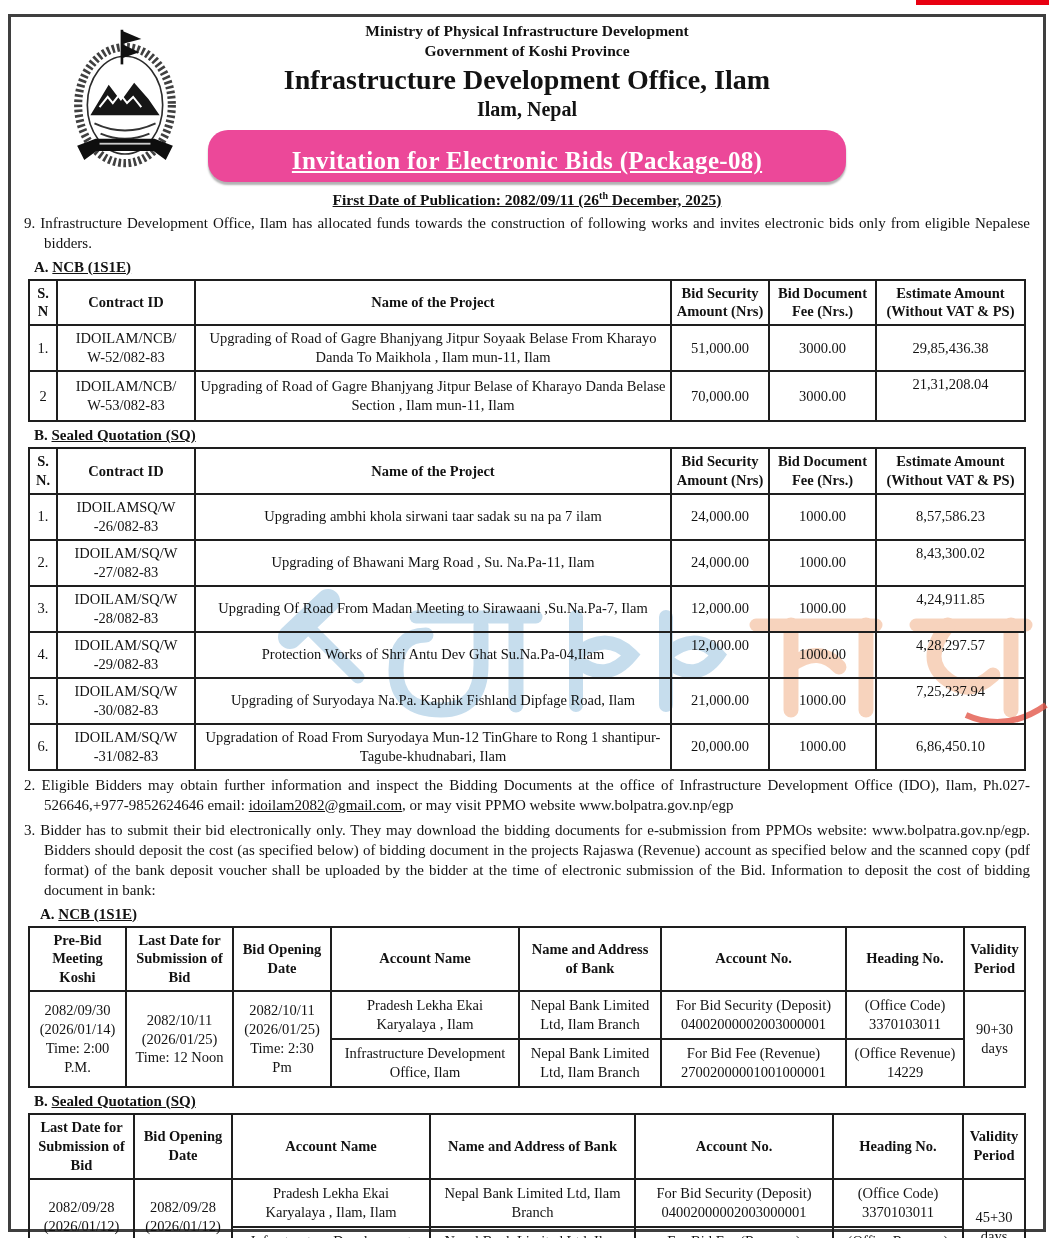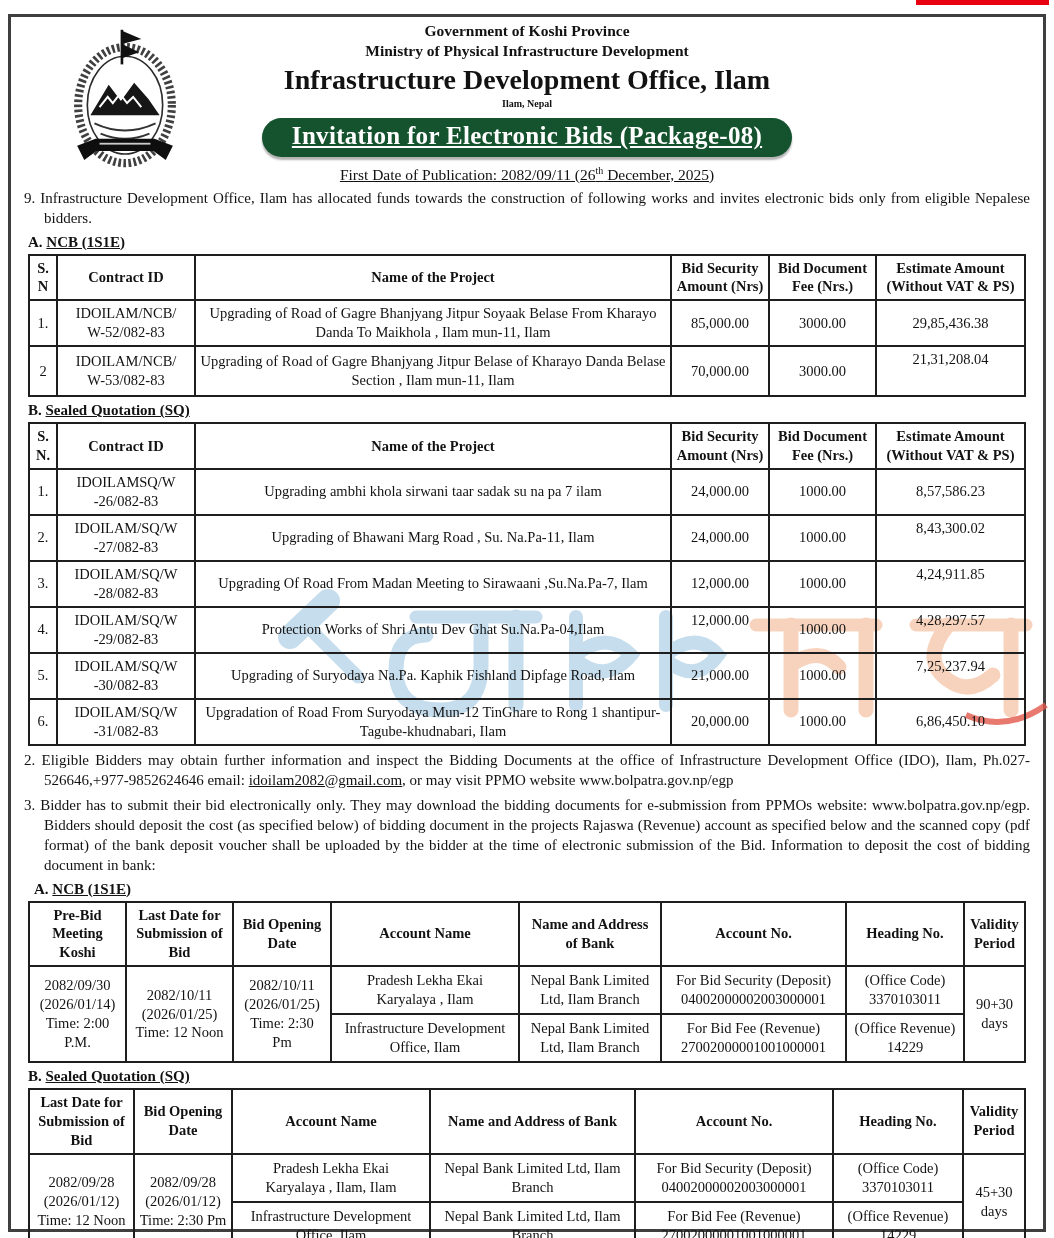--- a/index.html
+++ b/index.html
@@ -8,30 +8,30 @@
   .red-mark{position:absolute;top:0;left:916px;width:133px;height:5px;background:#e80011;}
   .frame{position:absolute;left:8px;top:14px;right:8px;bottom:6px;border:3px solid #3f3f3f;}
   .content{position:relative;z-index:1;padding:4px 13px 0 13px;height:100%;box-sizing:border-box;}
   .watermark{position:absolute;z-index:0;left:265px;top:548px;pointer-events:none;}
 
   
   .hdr{position:relative;text-align:center;}
   .logo{position:absolute;left:45px;top:2px;width:112px;height:152px;}
   .h-small{font-weight:bold;font-size:15.5px;line-height:1.3;}
   .h-office{font-weight:bold;font-size:28px;line-height:1.15;margin-top:3px;}
-  .h-loc{font-weight:bold;font-size:10px;margin-top:2px;}
-  .banner{width:530px;margin:9px auto 0;background:#14532d;color:#fff;border-radius:20px;
-          padding:4px 0 7px;box-shadow:0 3px 2px rgba(0,0,0,.3);text-align:center;}
+  .h-loc{font-weight:bold;font-size:20px;margin-top:2px;}
+  .banner{width:638px;margin:9px auto 0;background:#ec4899;color:#fff;border-radius:20px;
+          padding:17px 0 7px;box-shadow:0 3px 2px rgba(0,0,0,.3);text-align:center;}
   .banner span{font-size:25px;font-weight:bold;text-decoration:underline;letter-spacing:.3px;}
-  .pub{text-align:center;font-weight:normal;font-size:15.5px;margin-top:7px;}
+  .pub{text-align:center;font-weight:bold;font-size:15.5px;margin-top:7px;}
   .pub .u{text-decoration:underline;}
   .pub sup{font-size:10px;}
 
   .para{font-size:15px;line-height:1.33;margin:5px 0 0;padding-left:20px;text-indent:-20px;text-align:justify;}
-  .sec-label{font-weight:bold;font-size:15px;margin:5px 4px 2px;}
+  .sec-label{font-weight:bold;font-size:15px;margin:5px 10px 2px;}
   .sec-label .ul{text-decoration:underline;}
   .email{text-decoration:underline;}
 
   table{border-collapse:collapse;width:998px;margin:3px auto 0;table-layout:fixed;}
   th,td{border:2px solid #1e1e1e;text-align:center;vertical-align:middle;
         font-size:14.5px;padding:3px 4px;line-height:1.3;overflow:hidden;}
   th{font-weight:bold;}
   .pre{white-space:pre-line;}
   .vtop{vertical-align:top;}
   .works td{height:38px;}
@@ -81,22 +81,22 @@
             <path d="M52 7 L71 15 L52 20 Z" fill="#111"></path>
             <path d="M52 20 L69 28 L52 34 Z" fill="#111"></path>
             <path d="M21 90 L39 60 L51 76 L64 58 L78 74 L89 90 Z" fill="#161616"></path>
             <path d="M30 82 l8 -10 5 6 7 -9 7 9 6 -6 8 10" fill="none" stroke="#fff" stroke-width="2"></path>
             <path d="M25 98 q30 14 60 0" fill="none" stroke="#333" stroke-width="2"></path>
             <path d="M31 108 q24 10 48 0" fill="none" stroke="#333" stroke-width="2"></path>
             <path d="M8 120 L26 113 L84 113 L102 120 L95 134 L83 125 L27 125 L15 134 Z" fill="#0e0e0e"></path>
             <rect x="30" y="117" width="50" height="1.8" fill="#ededed" opacity="0.85"></rect>
           </svg>
         </div>
+        <div class="h-small">Ministry of Physical Infrastructure Development</div>
         <div class="h-small">Government of Koshi Province</div>
-        <div class="h-small">Ministry of Physical Infrastructure Development</div>
         <div class="h-office">Infrastructure Development Office, Ilam</div>
         <div class="h-loc">Ilam, Nepal</div>
         <div class="banner">
           <span>Invitation for  Electronic Bids (Package-08)</span>
         </div>
         <div class="pub"><span class="u"><span>First Date of Publication: 2082/09/11 (26</span><sup>th</sup><span> December, 2025)</span></span></div>
       </div>
 
       <p class="para">9. Infrastructure Development Office, Ilam has allocated funds towards the construction of following works and invites electronic bids only from eligible Nepalese bidders.</p>
 
@@ -124,21 +124,21 @@
             <th class="pre">Estimate Amount
 (Without VAT &amp; PS)</th>
           </tr>
         </thead>
         <tbody>
           <tr>
             <td>1.</td>
             <td class="pre">IDOILAM/NCB/
 W-52/082-83</td>
             <td>Upgrading of Road of Gagre Bhanjyang Jitpur Soyaak Belase  From Kharayo Danda To Maikhola , Ilam mun-11, Ilam</td>
-            <td>85,000.00</td>
+            <td>51,000.00</td>
             <td>3000.00</td>
             <td>29,85,436.38</td>
           </tr>
           <tr class="r2t">
             <td>2</td>
             <td class="pre">IDOILAM/NCB/
 W-53/082-83</td>
             <td>Upgrading of Road of Gagre Bhanjyang Jitpur Belase of  Kharayo Danda Belase Section , Ilam mun-11, Ilam</td>
             <td>70,000.00</td>
             <td>3000.00</td>

